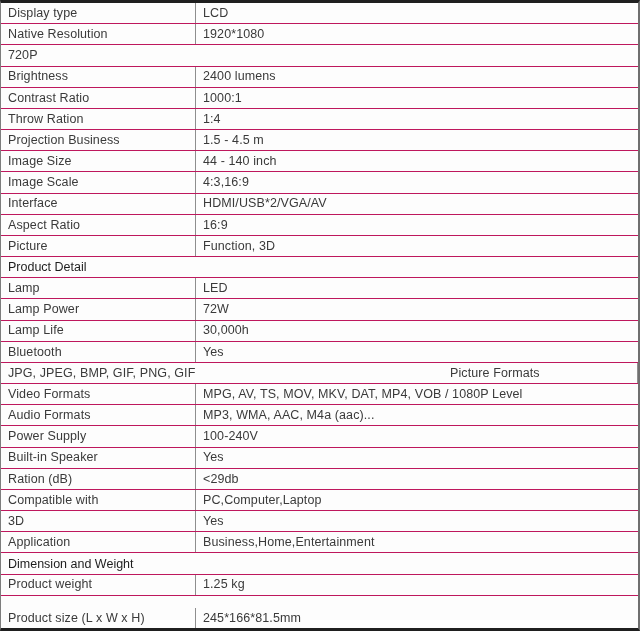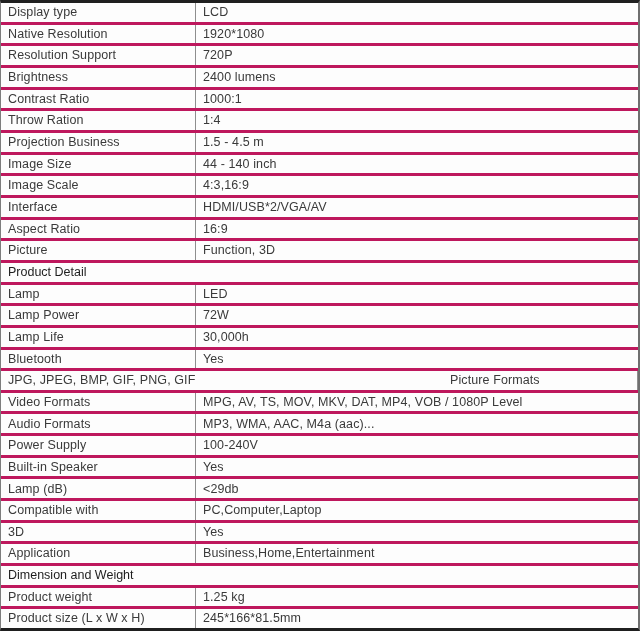--- a/index.html
+++ b/index.html
@@ -21,24 +21,25 @@
     border-top: 3px solid #1f1f1f;
     border-bottom: 3px solid #1f1f1f;
     border-left: 1px solid #7d7d7d;
     border-right: 2px solid #6f6f6f;
   }
   .row {
     flex: 1 1 0;
     min-height: 0;
     display: flex;
     align-items: stretch;
-    border-bottom: 3px solid #be185d;
+    border-bottom: 1px solid #be185d;
   }
   .row:last-child {
     border-bottom: none;
+    margin-top: 12px;
   }
   .cell {
     display: flex;
     align-items: center;
     font-size: 12.5px;
     line-height: 1;
     color: #3a3a3a;
     letter-spacing: 0.1px;
     white-space: nowrap;
     overflow: hidden;
@@ -72,21 +73,20 @@
 <div id="spec-table">
     <div class="row spec-row">
       <div class="cell label-cell">Display type</div>
       <div class="cell value-cell">LCD</div>
     </div>
     <div class="row spec-row">
       <div class="cell label-cell">Native Resolution</div>
       <div class="cell value-cell">1920*1080</div>
     </div>
     <div class="row spec-row">
-      <div class="cell label-cell">Resolution Support</div>
       <div class="cell value-cell">720P</div>
     </div>
     <div class="row spec-row">
       <div class="cell label-cell">Brightness</div>
       <div class="cell value-cell">2400 lumens</div>
     </div>
     <div class="row spec-row">
       <div class="cell label-cell">Contrast Ratio</div>
       <div class="cell value-cell">1000:1</div>
     </div>
@@ -151,21 +151,21 @@
     </div>
     <div class="row spec-row">
       <div class="cell label-cell">Power Supply</div>
       <div class="cell value-cell">100-240V</div>
     </div>
     <div class="row spec-row">
       <div class="cell label-cell">Built-in Speaker</div>
       <div class="cell value-cell">Yes</div>
     </div>
     <div class="row spec-row">
-      <div class="cell label-cell">Lamp (dB)</div>
+      <div class="cell label-cell">Ration (dB)</div>
       <div class="cell value-cell">&lt;29db</div>
     </div>
     <div class="row spec-row">
       <div class="cell label-cell">Compatible with</div>
       <div class="cell value-cell">PC,Computer,Laptop</div>
     </div>
     <div class="row spec-row">
       <div class="cell label-cell">3D</div>
       <div class="cell value-cell">Yes</div>
     </div>

